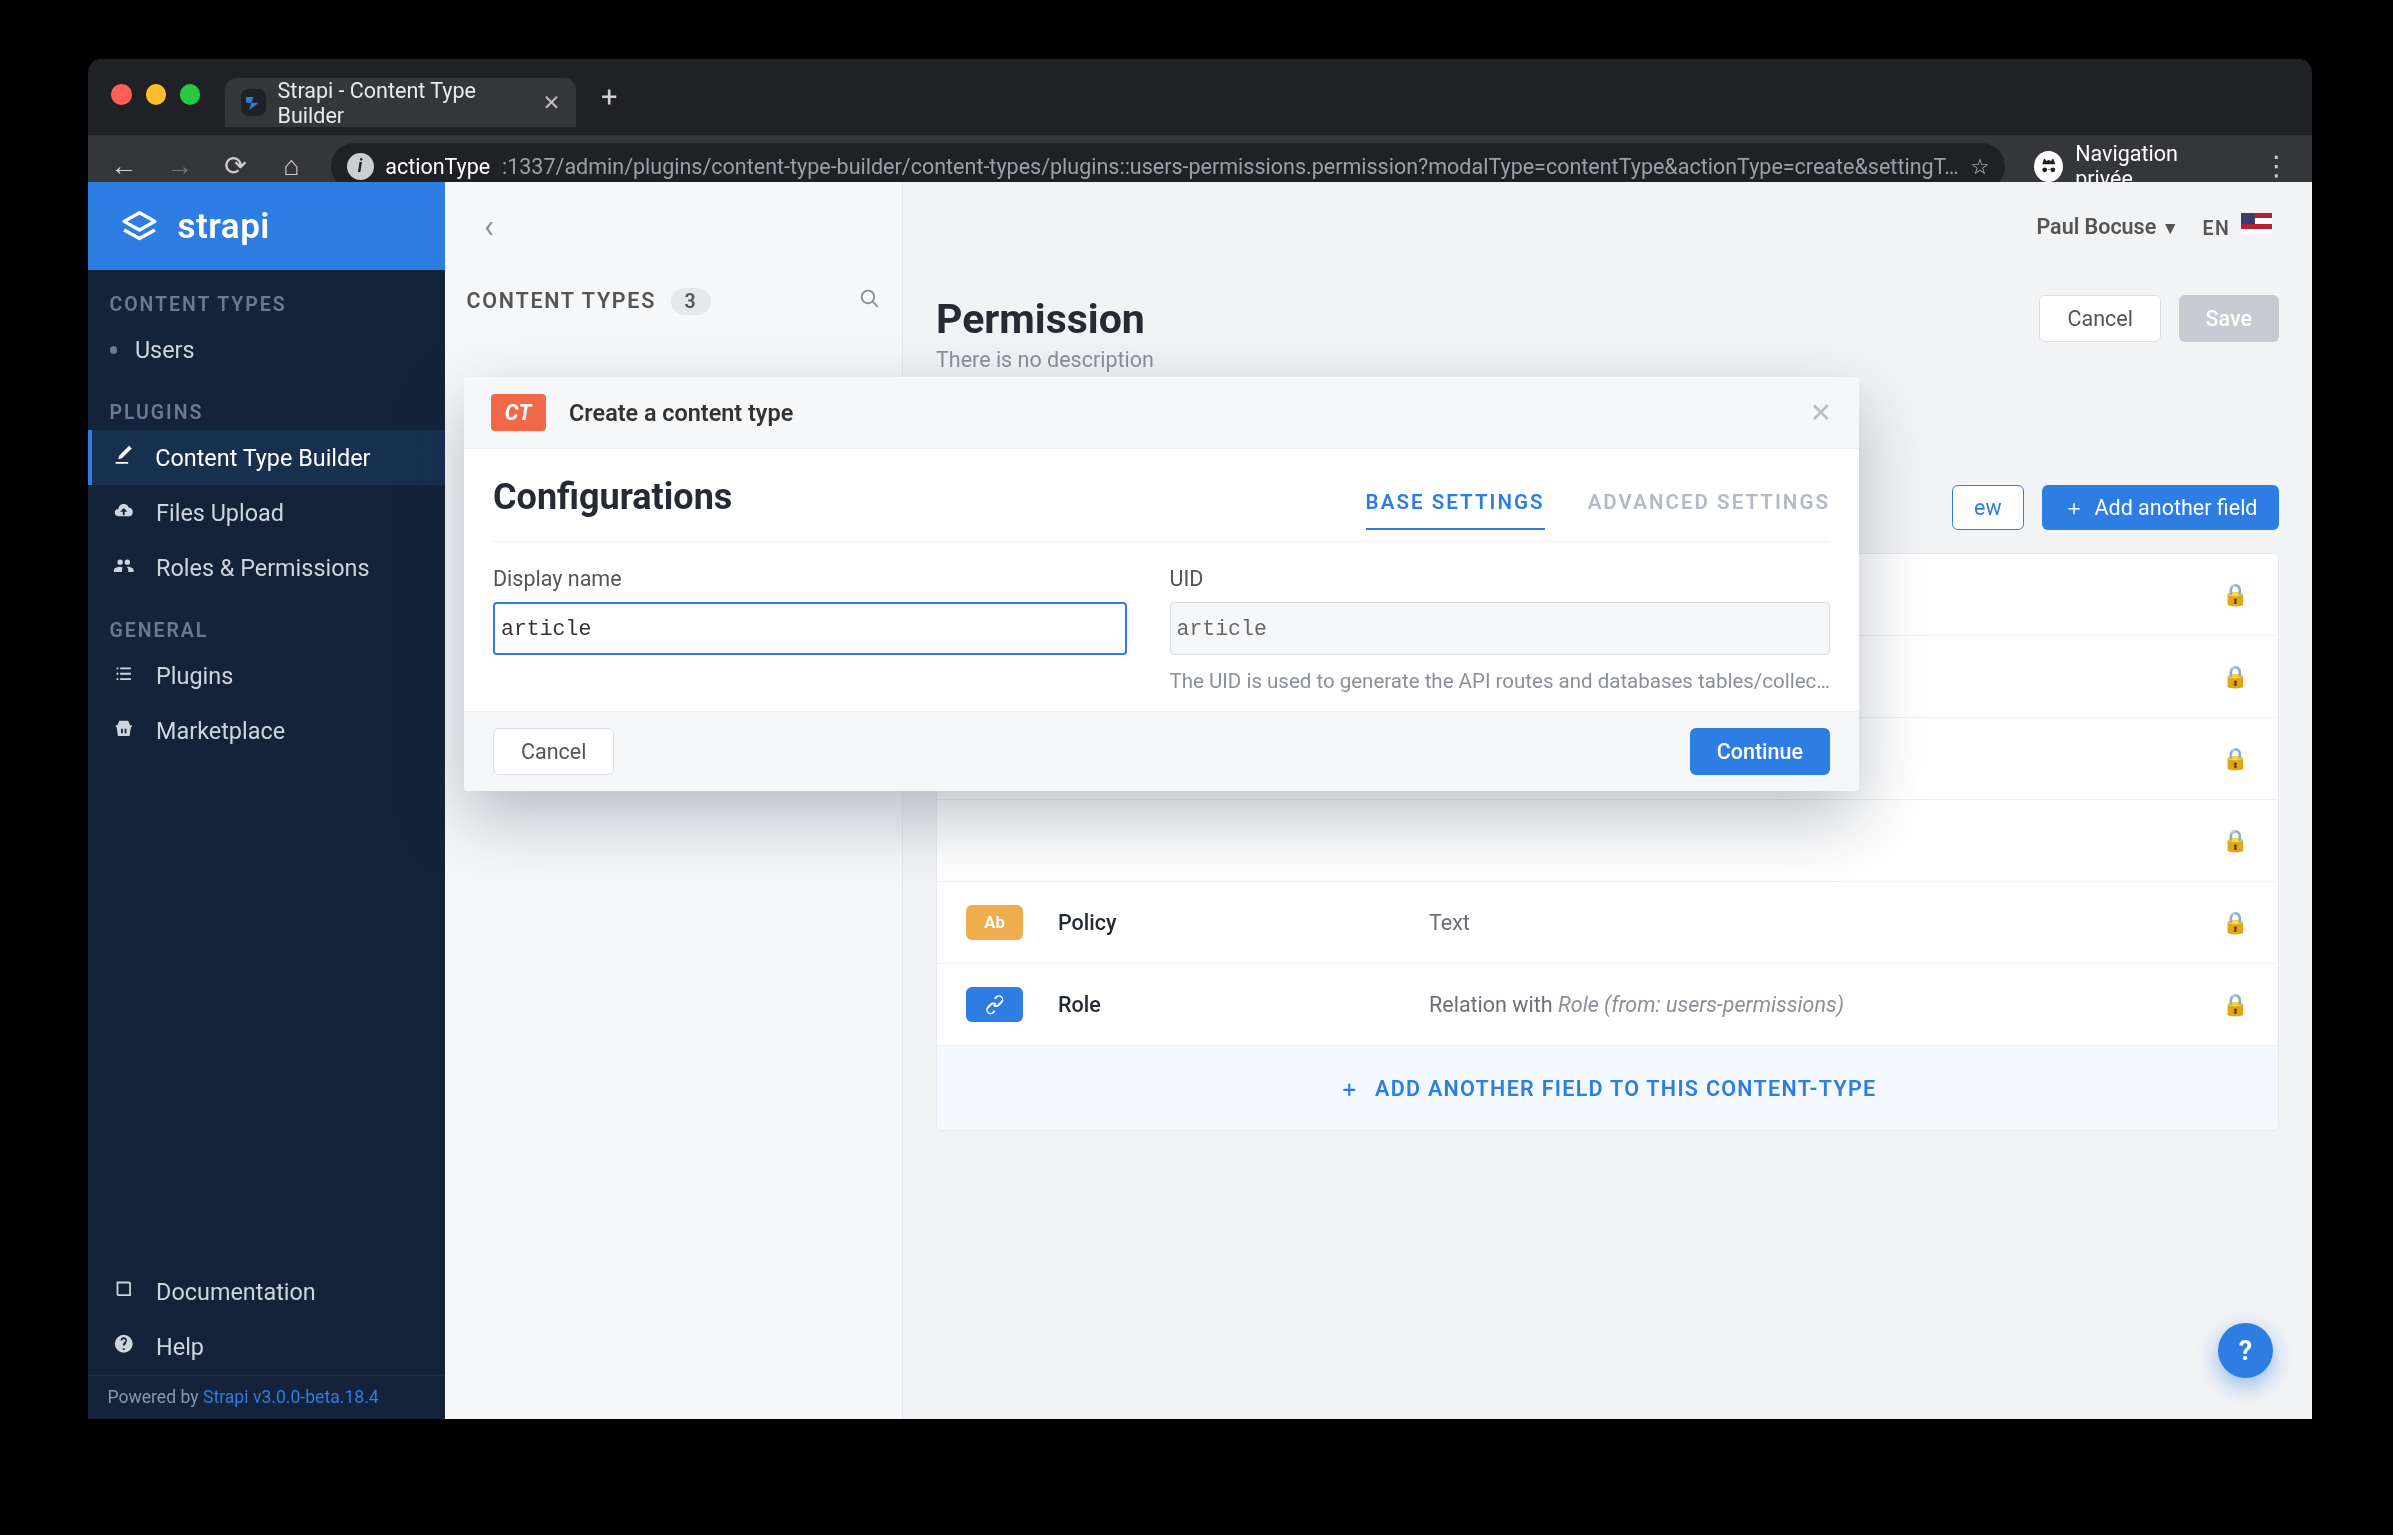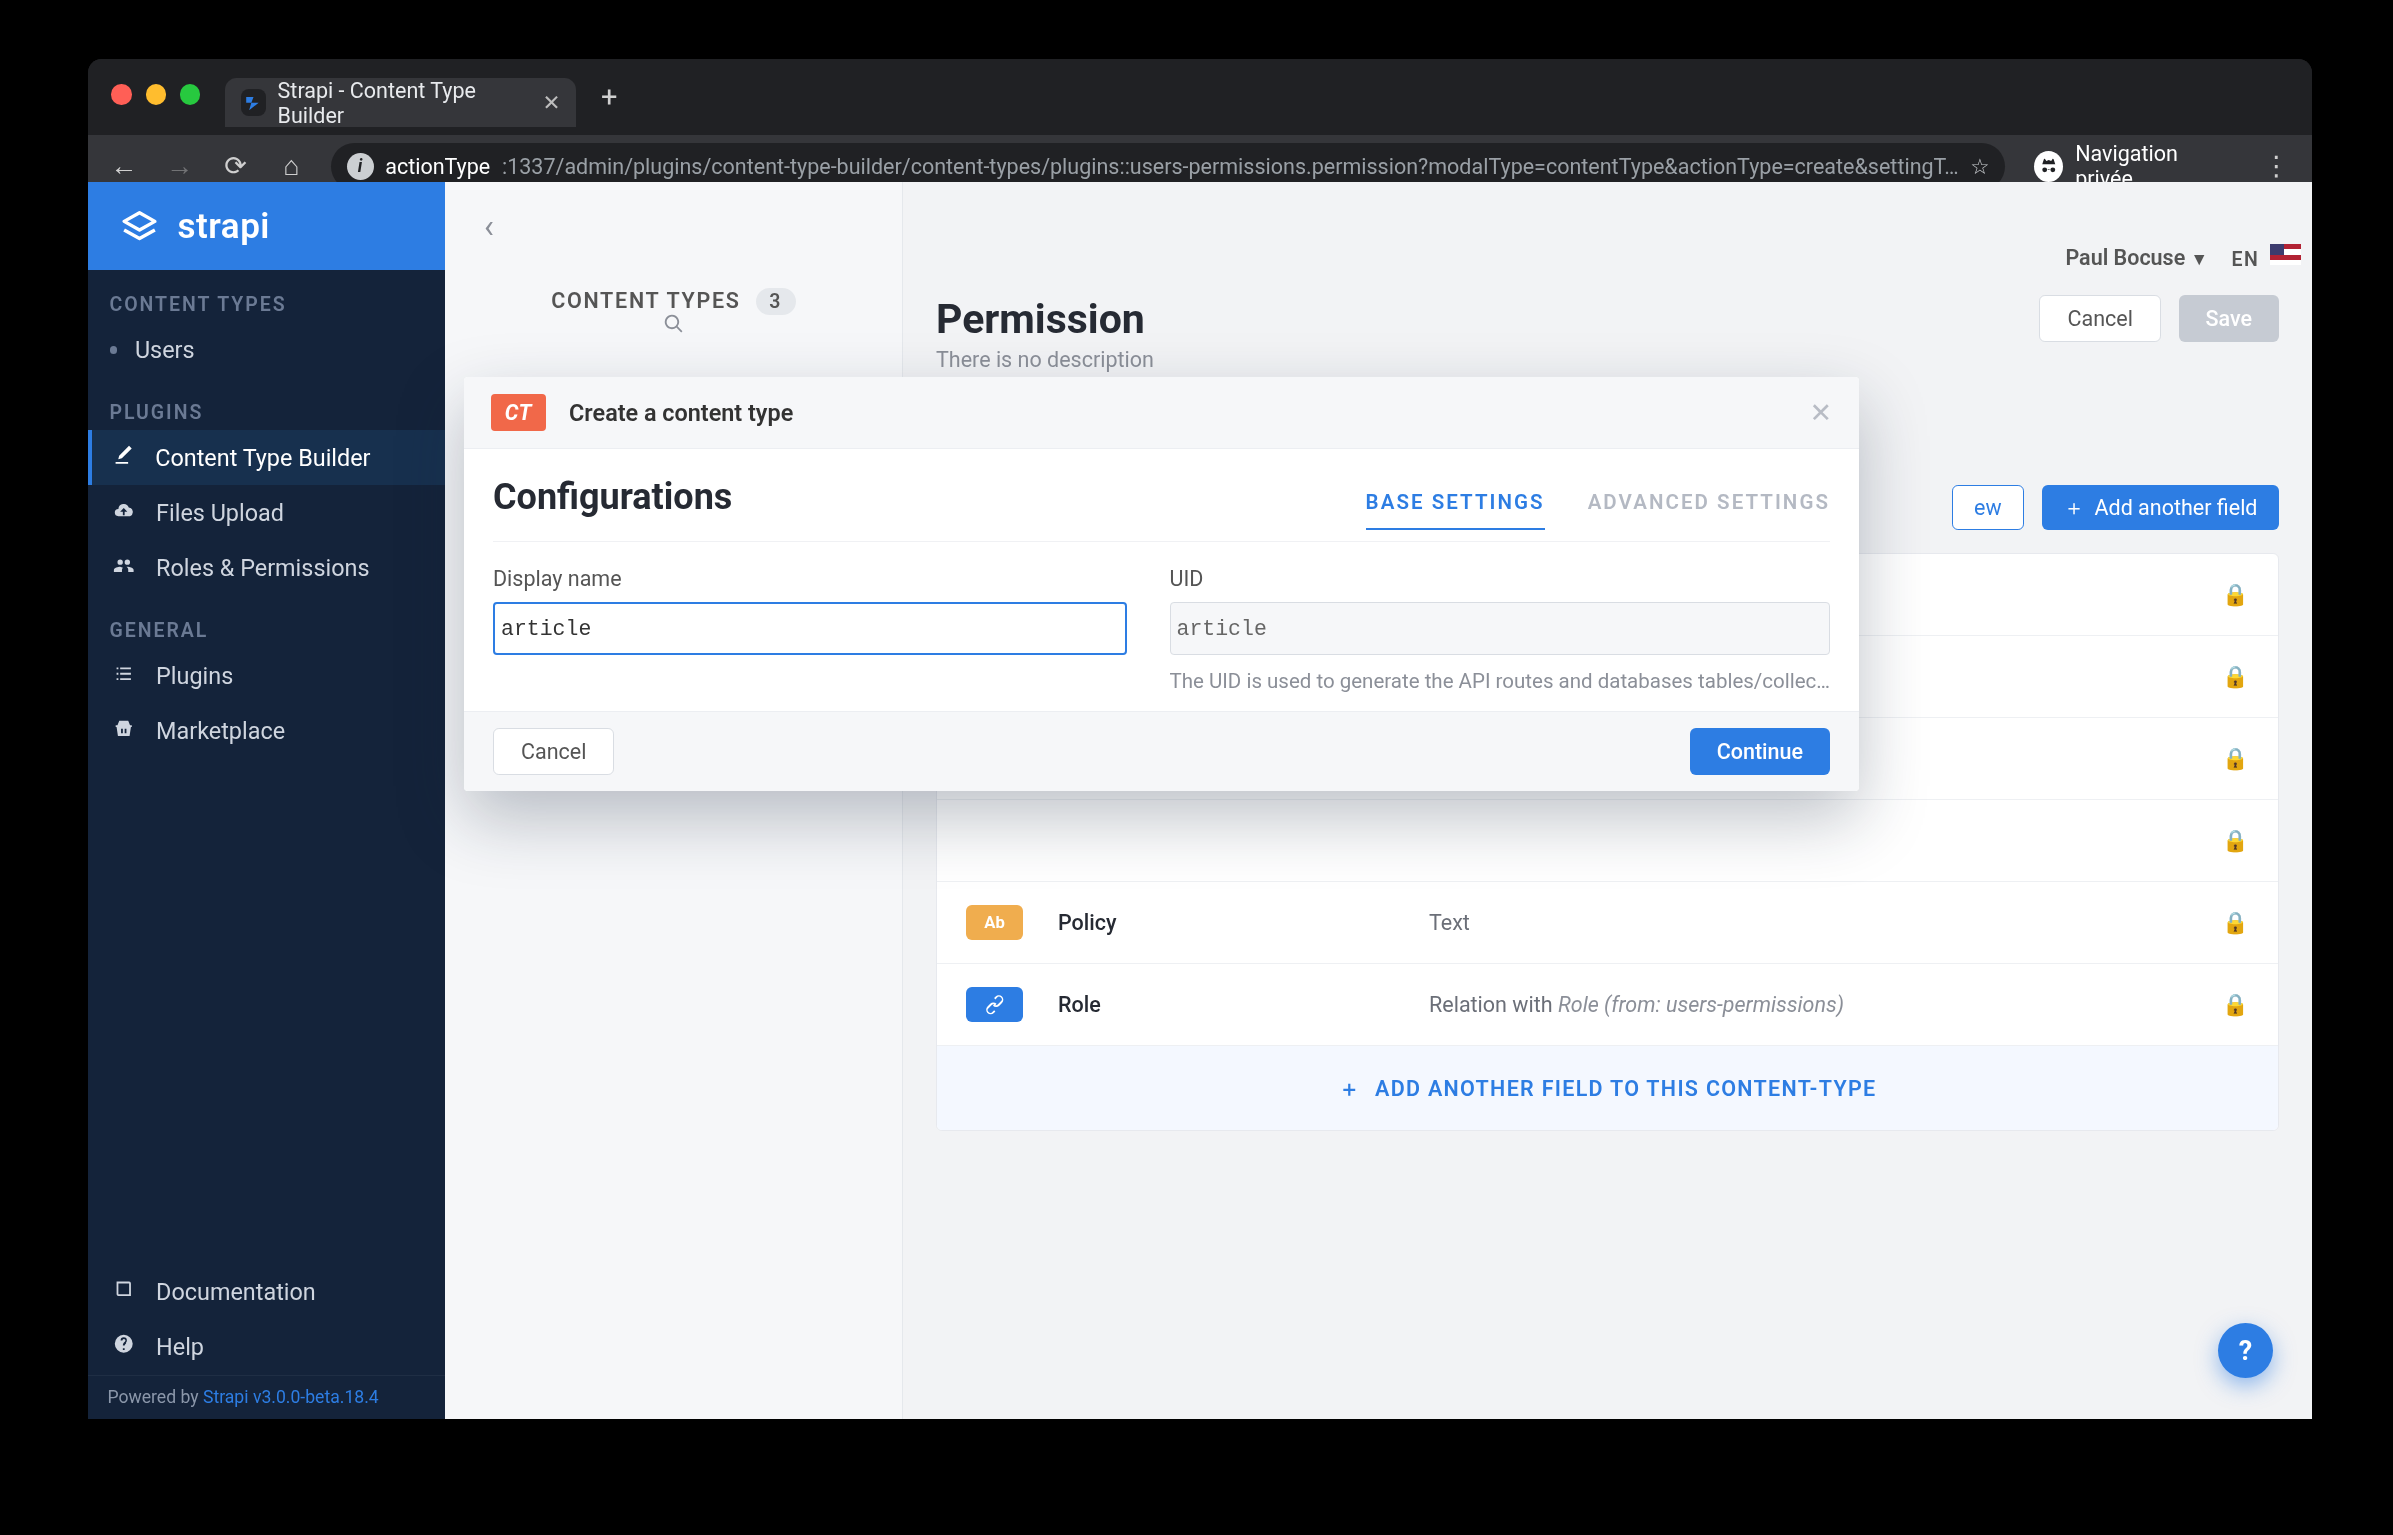--- a/index.html
+++ b/index.html
@@ -44,27 +44,27 @@
 .s-item .ico { width:29px; text-align:center; }
 .bullet { width:7.8px;height:7.8px;border-radius:50%;background:#6b7a94; display:inline-block; }
 .sidebar-footer { margin-top:auto; }
 .powered { font-size:17.6px; color:#8b97aa; padding:11.7px 19.5px; border-top:1px solid rgba(255,255,255,.05); }
 .powered a { color:#2d7de3; text-decoration:none; }
 
 
 .panel { width: 458px; background:#f6f7f9; border-right:1px solid #e5e8ec; position:relative; }
 .topbar-row { height:88px; display:flex; align-items:center; }
 .back-btn { width:88px; height:88px; display:flex; align-items:center; justify-content:center; font-size:33px; color:#8b8f98; }
-.panel-header { display:flex; align-items:center; justify-content:space-between; padding: 17.6px 21.5px; font-size:21.5px; color:#555; letter-spacing:.08em; font-weight:600;flex-direction:column; }
+.panel-header { display:flex; align-items:center; justify-content:space-between; padding: 17.6px 21.5px; font-size:21.5px; color:#555; letter-spacing:.08em; font-weight:600; }
 .panel-header .count { background:#e5e8ec; color:#555; border-radius:13.7px; padding:2px 13.7px; font-size:19.5px; margin-left:7.8px; }
 .panel-header .search { }
 
 
 .main { flex:1; background:#f2f3f5; display:flex; flex-direction:column; }
-.spacer-top { height:88px; display:flex; align-items:flex-end; justify-content:flex-end; padding-right:11px; gap:23.4px; font-size:21.5px; color:#555; }
+.spacer-top { height:88px; display:flex; align-items:center; justify-content:flex-end; padding-right:40px; gap:23.4px; font-size:21.5px; color:#555; }
 .user-name { font-weight:600; }
 .caret-down { font-size:17.6px; color:#555; }
 .lang { font-size:19.5px; font-weight:600; letter-spacing:.08em; color:#555; }
 .flag { width:31px; height:21.5px; background:linear-gradient(#b22234 0 25%, #fff 25% 50%, #b22234 50% 75%, #fff 75% 100%); display:inline-block; position:relative; }
 .flag::before { content:""; position:absolute; left:0; top:0; width:13.7px; height:11.7px; background:#3c3b6e; }
 
 .page-header { padding: 25px 33px 5.9px; display:flex; align-items:flex-start; justify-content:space-between; }
 .page-title { font-size:41px; font-weight:700; color:#262a33; }
 .page-sub { font-size:21.5px; color:#8b8f98; margin-top:3.9px; }
 .btn-group { display:flex; gap:17.6px; }

